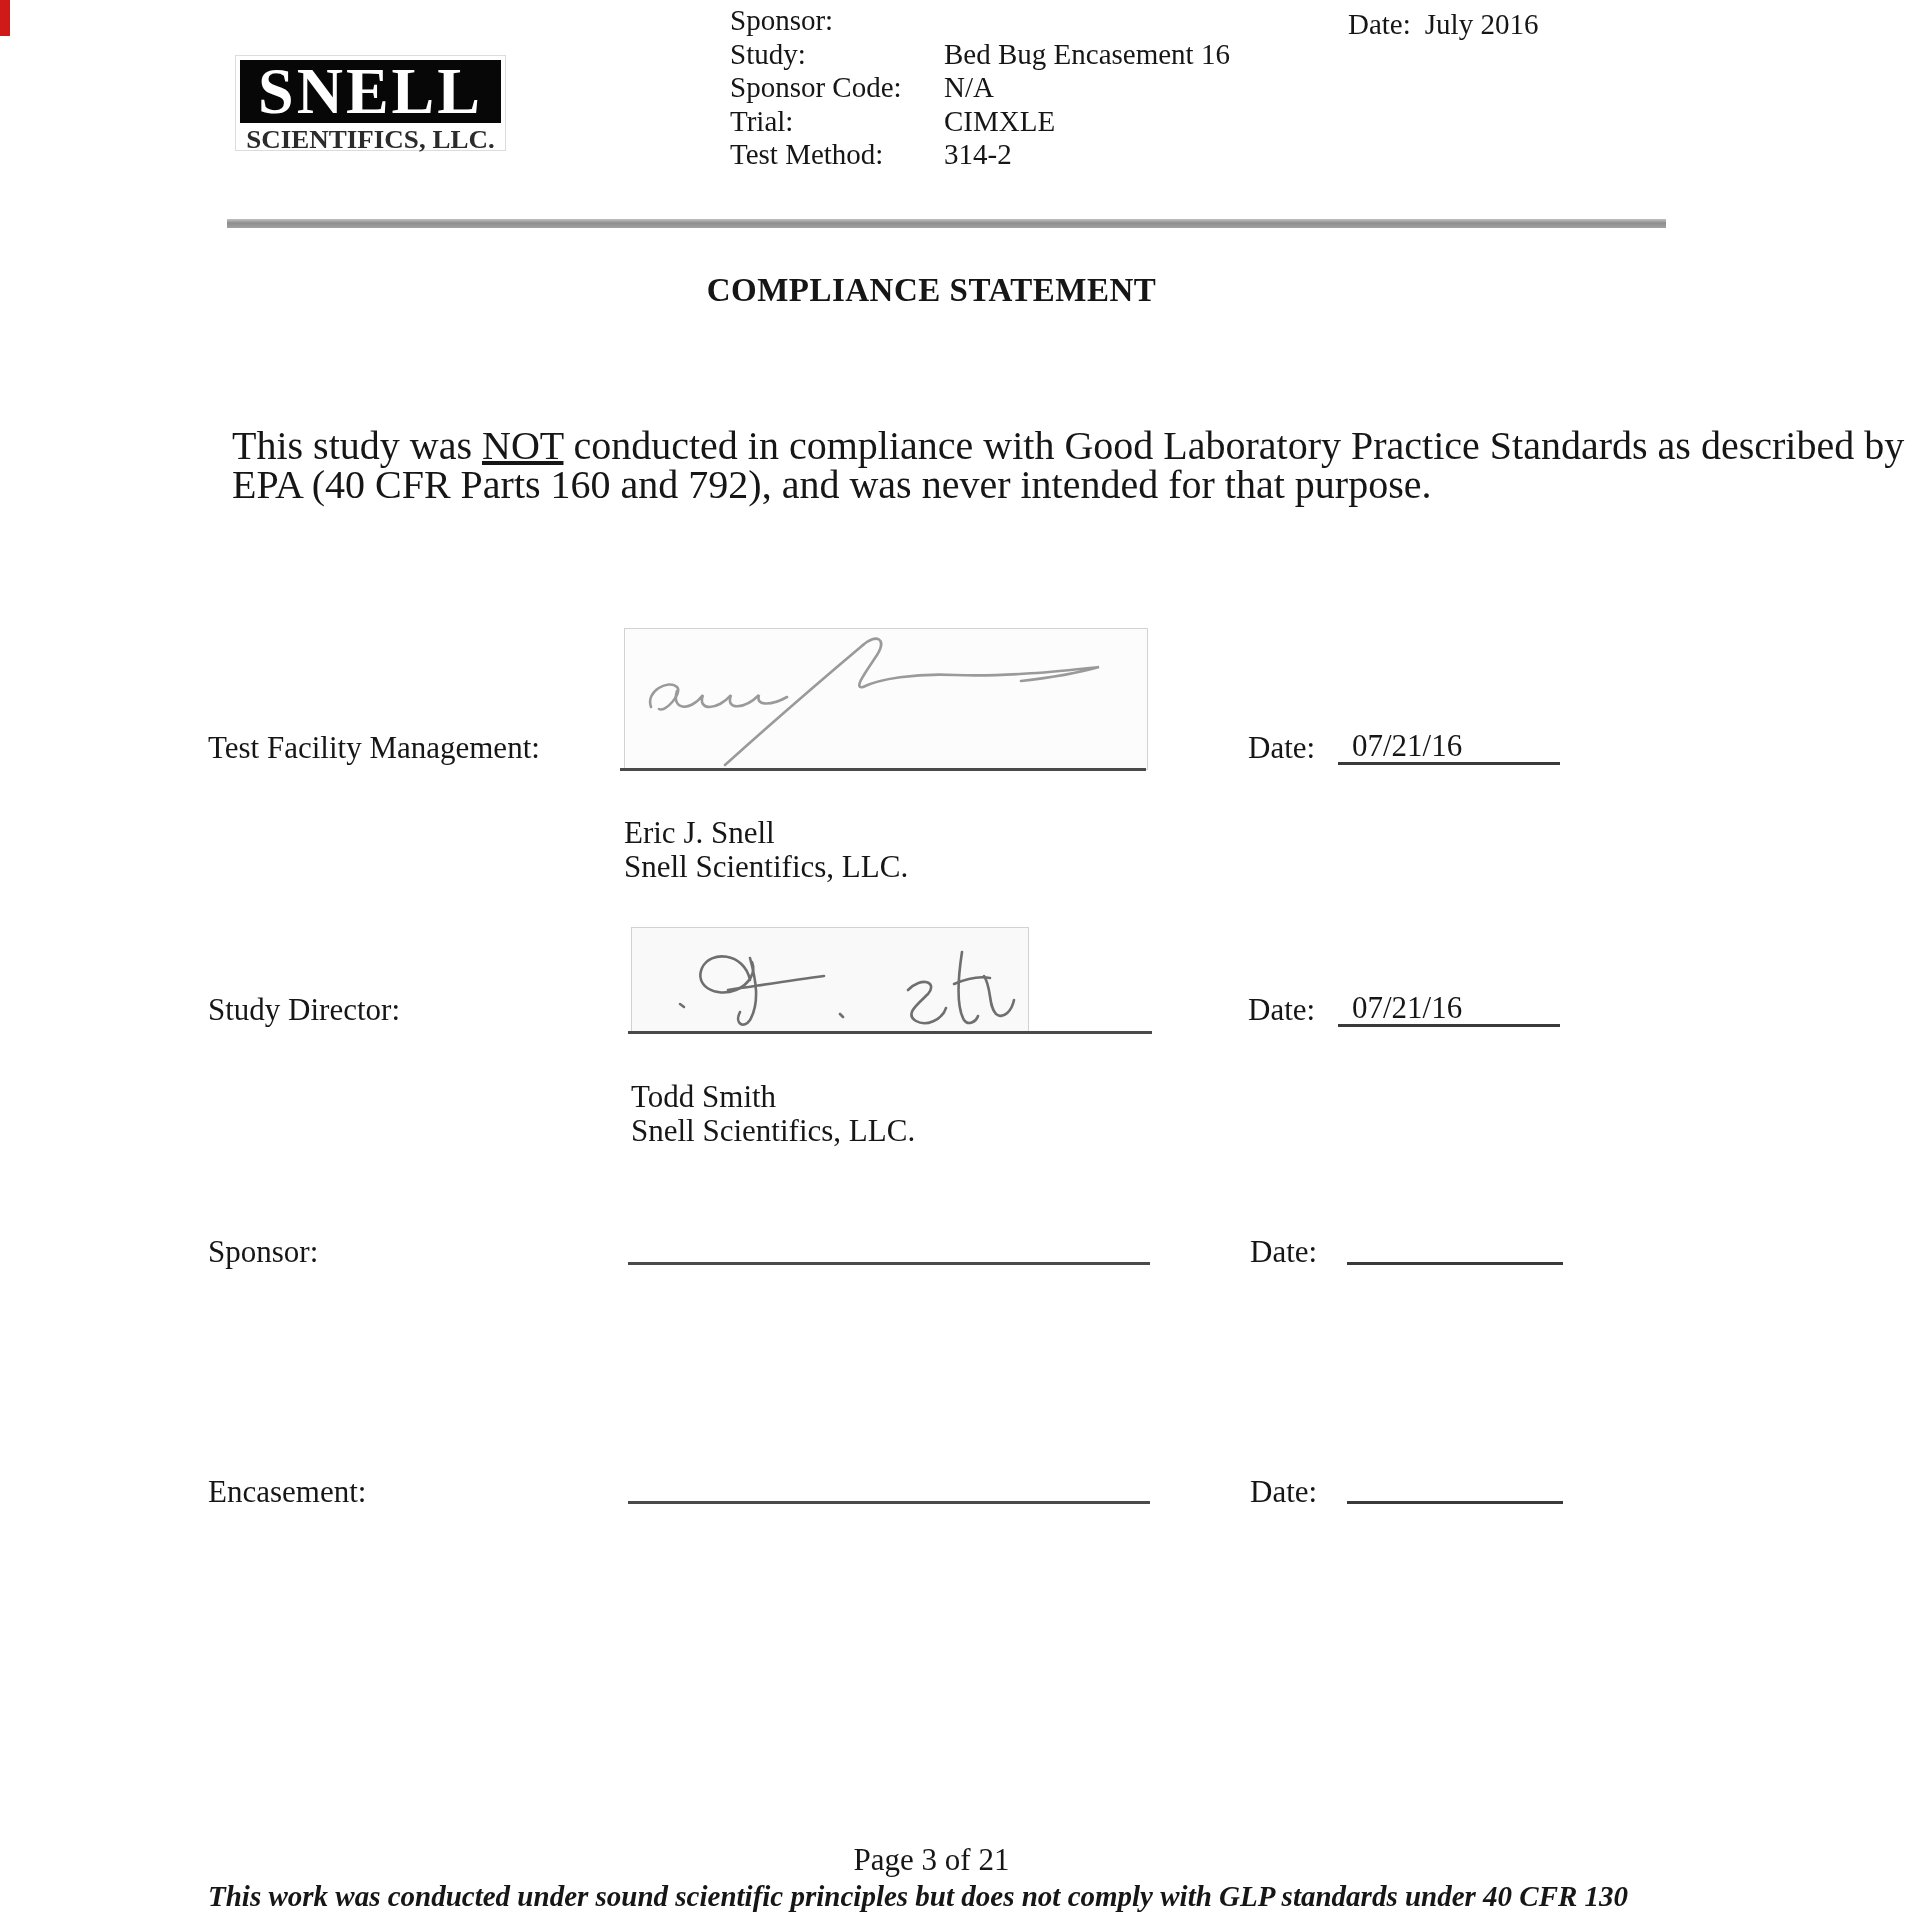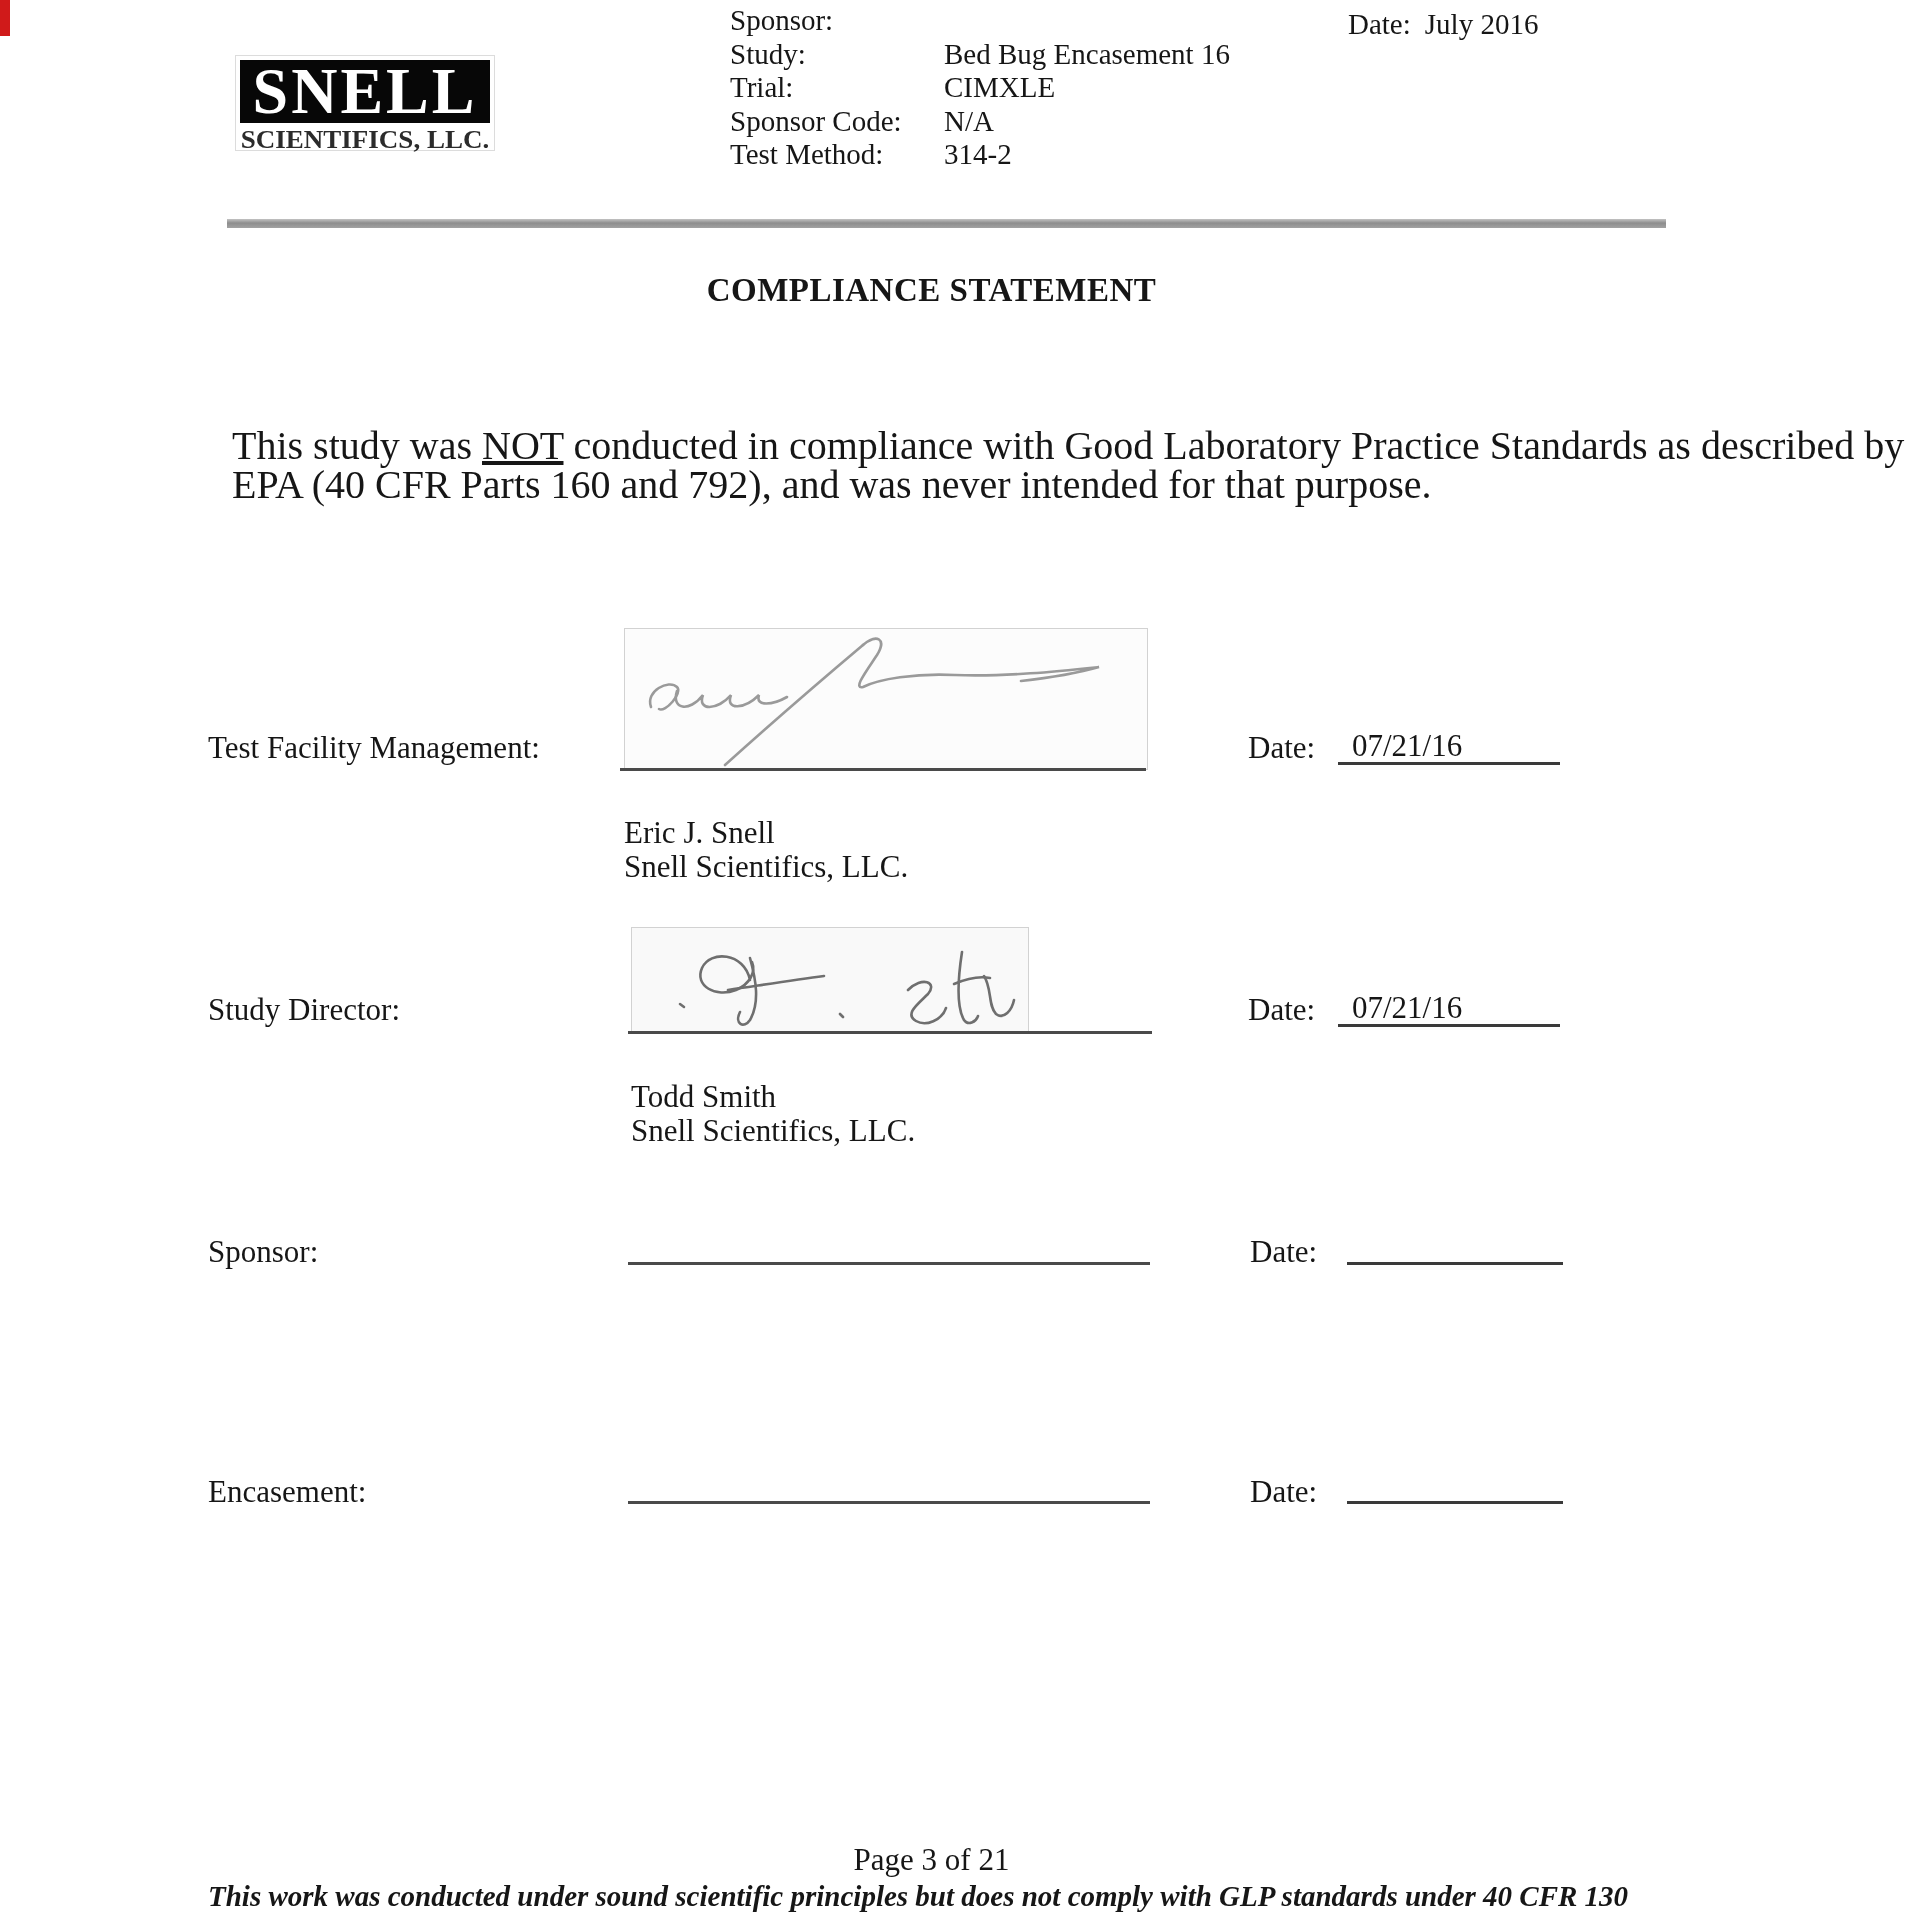--- a/index.html
+++ b/index.html
@@ -6,21 +6,21 @@
   .page{
     position:relative;width:1920px;height:1920px;background:#ffffff;overflow:hidden;
     font-family:"Liberation Serif","DejaVu Serif",serif;color:#161616;
   }
   .abs{position:absolute;}
 
   
   .red-artifact{left:0;top:0;width:10px;height:36px;background:#d01a1a;}
 
   
-  .logo{left:235px;top:55px;width:258px;height:94px;border:1px solid #dcdcdc;background:#fff;}
+  .logo{left:235px;top:55px;width:258px;height:94px;border:1px solid #dcdcdc;background:#fff;padding-left:11px;}
   .logo-black{position:absolute;left:4px;top:4px;right:4px;height:63px;background:#070707;
     display:flex;align-items:center;justify-content:center;}
   .logo-word{color:#ffffff;font-size:64px;font-weight:bold;letter-spacing:3px;line-height:60px;
     transform:scaleY(1.02);white-space:nowrap;}
   .logo-sub{position:absolute;left:0;right:0;top:68px;text-align:center;color:#2b2b2b;
     font-size:27px;font-weight:bold;letter-spacing:0px;white-space:nowrap;transform:scaleY(0.95);}
 
   
   .hdr-info{left:730px;top:4px;font-size:29px;line-height:33.5px;white-space:nowrap;}
   .hdr-report{font-size:31px;font-weight:bold;letter-spacing:0.2px;}
@@ -71,26 +71,26 @@
   <div class="abs hdr-info">
     <div class="hdr-row">
       <span class="hdr-label">Sponsor:</span>
       <span class="hdr-value"></span>
     </div>
     <div class="hdr-row">
       <span class="hdr-label">Study:</span>
       <span class="hdr-value">Bed Bug Encasement 16</span>
     </div>
     <div class="hdr-row">
+      <span class="hdr-label">Sponsor Code:</span>
+      <span class="hdr-value">N/A</span>
+    </div>
+    <div class="hdr-row">
       <span class="hdr-label">Trial:</span>
       <span class="hdr-value">CIMXLE</span>
-    </div>
-    <div class="hdr-row">
-      <span class="hdr-label">Sponsor Code:</span>
-      <span class="hdr-value">N/A</span>
     </div>
     <div class="hdr-row">
       <span class="hdr-label">Test Method:</span>
       <span class="hdr-value">314-2</span>
     </div>
   </div>
 
   <div class="abs hdr-date">
     <span>Date:</span><span class="gap"></span><span>July 2016</span>
   </div>

